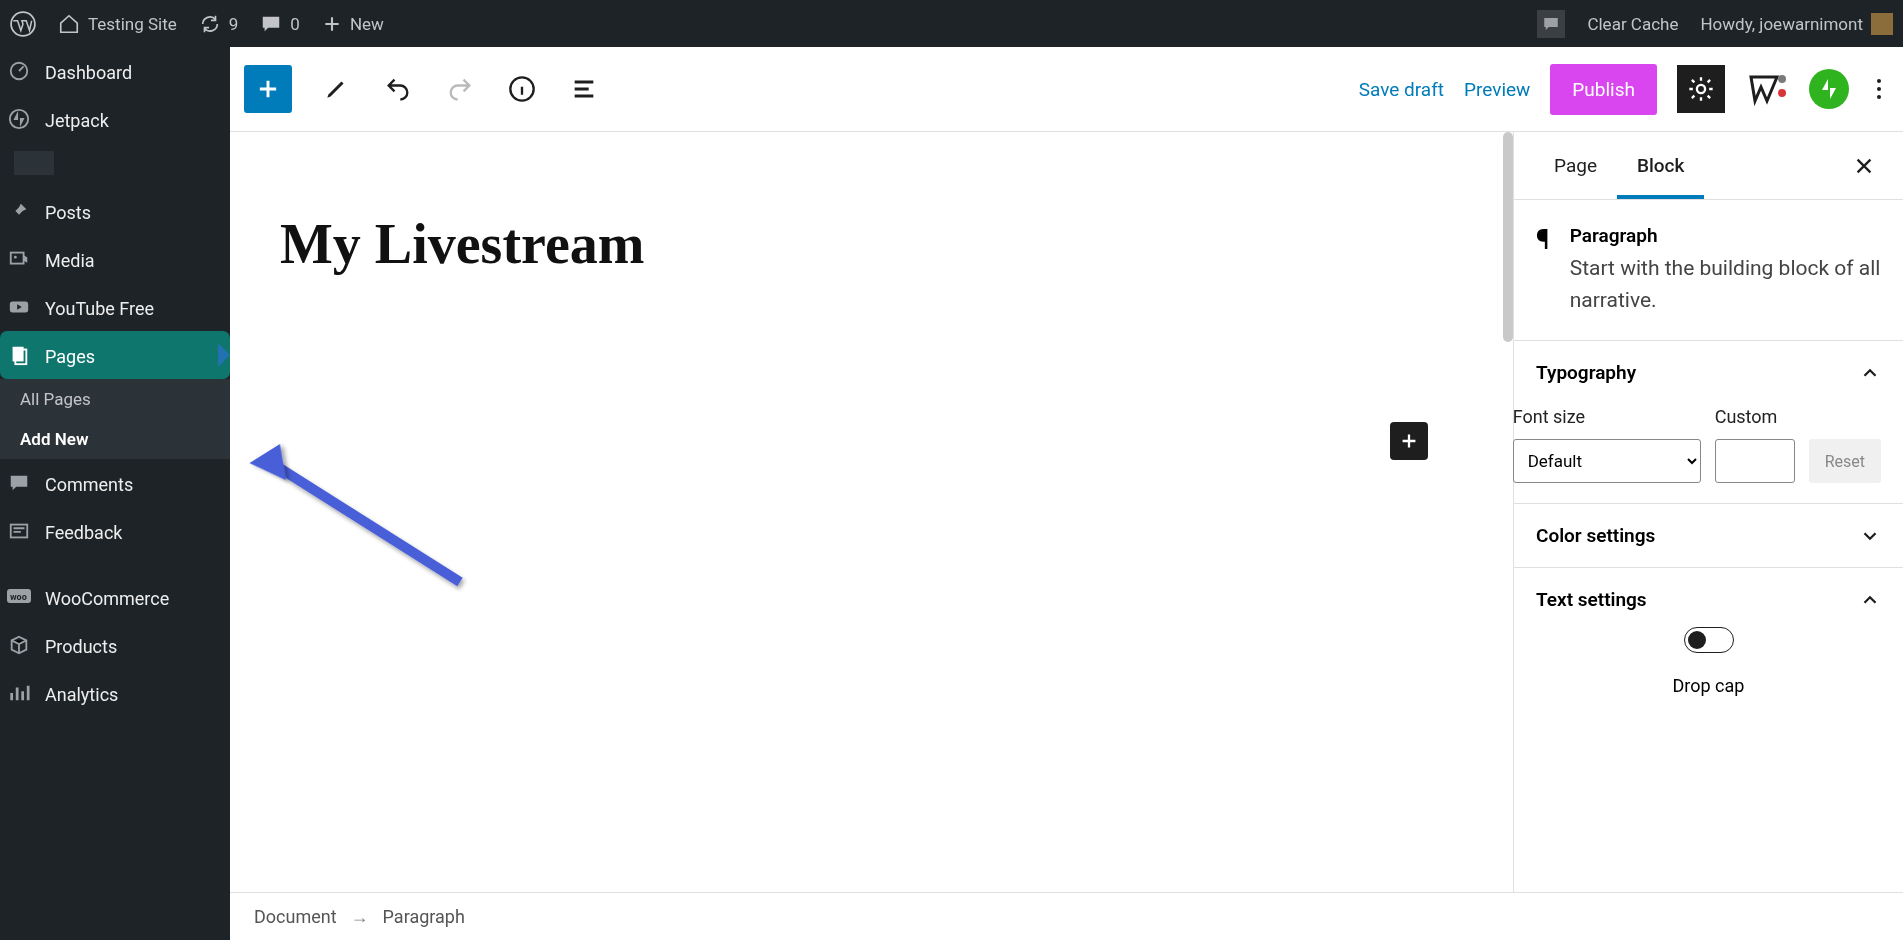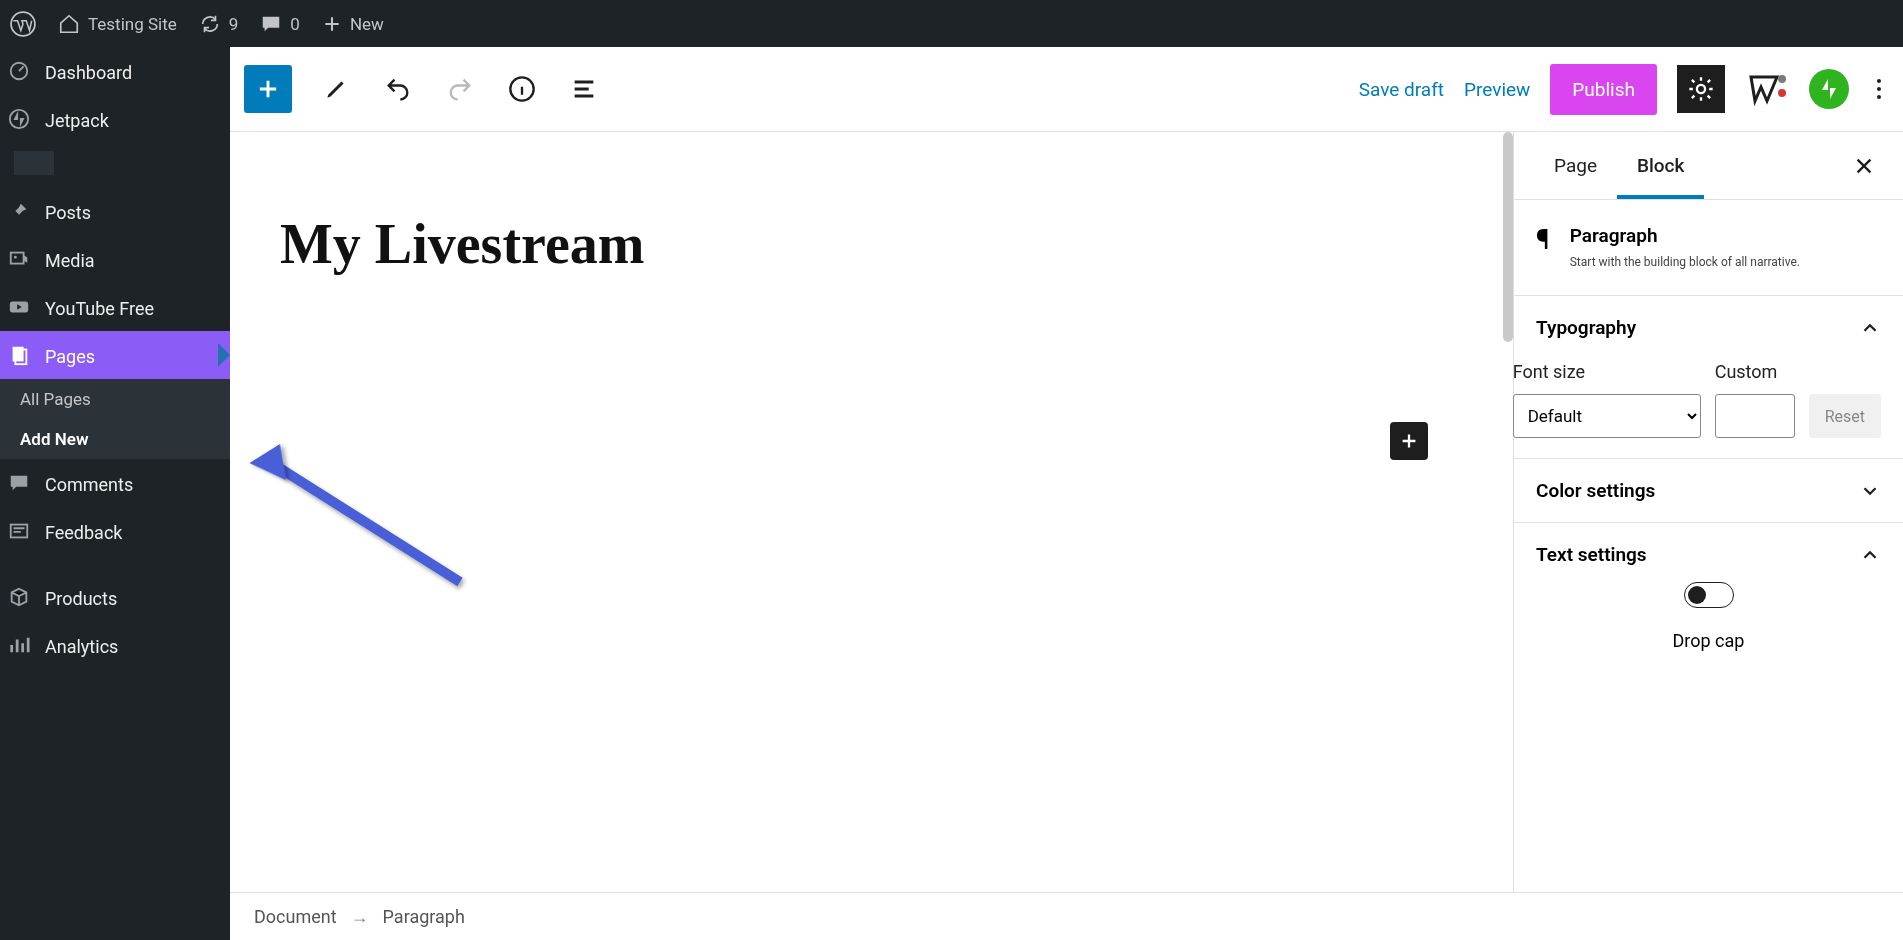--- a/index.html
+++ b/index.html
@@ -8,21 +8,21 @@
 
 .adminbar { height: 47px; background: #1d2327; color: #c3c4c7; display: flex; align-items: center; padding: 0 10px; font-size: 17px; gap: 48px; }
 .adminbar-left { display: flex; align-items: center; gap: 22px; flex: 1; }
 .adminbar-right { display: flex; align-items: center; gap: 22px; }
 .adminbar .item { display: flex; align-items: center; gap: 8px; color: #c3c4c7; cursor: pointer; }
 .adminbar .avatar { width: 22px; height: 22px; background: #8a6d3b; }
 
 
 .sidebar { position: absolute; left: 0; top: 47px; width: 230px; background: #1d2327; color: #c3c4c7; height: calc(100% - 47px); }
 .menu-item { display: flex; align-items: flex-end; gap: 14px; padding: 12px 7px; font-size: 18px; cursor: pointer; color: #eee; }
-.menu-item.active { background: #8b5cf6; color: #fff; position: relative; }
+.menu-item.active { background: #0f766e; color: #fff; position: relative; border-radius: 7px; }
 .menu-item.active::after { content: ""; position: absolute; right: -12px; top: 50%; transform: translateY(-50%); border: 12px solid transparent; border-left-color: #2271b1; }
 .menu-item .micon { width: 24px; height: 24px; display: flex; align-items: center; justify-content: center; }
 .submenu { background: #2c3338; }
 .submenu .sub-item { padding: 10px 16px 10px 20px; font-size: 17px; color: #c3c4c7; cursor: pointer; }
 .submenu .sub-item.current { color: #fff; font-weight: 600; }
 .collapse-box { width:40px; height:24px; background:#2c3338; margin:8px 0 12px 14px; }
 
 
 .main { position: absolute; left: 230px; top: 47px; right: 0; bottom: 0; background: #fff; display:flex; flex-direction:column; }
 
@@ -49,21 +49,21 @@
 
 .settings-panel { width: 390px; border-left: 1px solid #e0e0e0; display:flex; flex-direction:column; }
 .tabs { display:flex; align-items:center; border-bottom:1px solid #e0e0e0; padding: 0 20px; }
 .tab { padding: 22px 20px 18px; font-size: 19px; color:#1e1e1e; cursor:pointer; border-bottom:4px solid transparent; }
 .tab.active { border-bottom-color:#007cba; font-weight:500; }
 .close-x { margin-left:auto; font-size:22px; cursor:pointer; padding:8px; }
 
 .block-desc { padding: 24px 22px; border-bottom:1px solid #e0e0e0; display:flex; gap:20px; }
 .block-desc .pilcrow { font-size:28px; line-height:1; margin-top:2px; }
 .block-desc .texts .title { font-size:19px; font-weight:600; margin-bottom:6px; }
-.block-desc .texts .desc { font-size:12px; color:#444; line-height:1.5; }
+.block-desc .texts .desc { font-size:21px; color:#444; line-height:1.5; }
 
 .section { border-bottom:1px solid #e0e0e0; padding:20px 22px; }
 .section-head { display:flex; justify-content:space-between; align-items:center; font-size:19px; font-weight:600; cursor:pointer; }
 .section-body { margin-top:22px; }
 .row { display:flex; gap:14px; align-items:flex-end;justify-content:flex-end; }
 .field-label { font-size:18px; color:#222; margin-bottom:12px; }
 select.fs { width:188px; height:44px; border:1px solid #888; border-radius:3px; padding:0 10px; font-size:17px; background:#fff; }
 input.custom { width:80px; height:44px; border:1px solid #888; border-radius:3px; padding:0 8px; }
 button.reset { height:44px; padding:0 16px; background:#f0f0f1; border:none; border-radius:3px; color:#888; font-size:16px; cursor:default; }
 
@@ -110,20 +110,34 @@
         </svg>
       <span>0</span>
     </div>
     <div class="item">
       <svg width="20" height="20" viewBox="0 0 24 24">
           <path d="M12 4v16M4 12h16" stroke="#c3c4c7" stroke-width="2.5"></path>
         </svg>
       <span>New</span>
     </div>
   </div>
+  <div class="adminbar-right">
+    <div class="item" style="background:#3b3f43;padding:5px;">
+      <svg width="18" height="18" viewBox="0 0 24 24">
+          <path d="M3 4h18v12H9l-4 4V16H3z" fill="#9da1a6"></path>
+        </svg>
+    </div>
+    <div class="item">
+      <span>Clear Cache</span>
+    </div>
+    <div class="item">
+      <span>Howdy, joewarnimont</span>
+      <div class="avatar"></div>
+    </div>
+  </div>
 </div>
 
 <div class="sidebar">
   <div class="menu-item">
     <span class="micon">
         <svg width="22" height="22" viewBox="0 0 24 24">
           <circle cx="12" cy="12" r="9" fill="none" stroke="#9da1a6" stroke-width="2"></circle>
           <path d="M12 12l5-5" stroke="#9da1a6" stroke-width="2"></path>
         </svg>
       </span>
@@ -190,20 +204,29 @@
   <div class="menu-item">
     <span class="micon">
         <svg width="22" height="22" viewBox="0 0 24 24">
           <rect x="3" y="5" width="18" height="14" fill="none" stroke="#9da1a6" stroke-width="2"></rect>
           <path d="M6 9h12M6 13h8" stroke="#9da1a6" stroke-width="2"></path>
         </svg>
       </span>
     <span>Feedback</span>
   </div>
   <div style="height:18px"></div>
+  <div class="menu-item">
+    <span class="micon">
+        <svg width="24" height="16" viewBox="0 0 24 16">
+          <rect width="24" height="14" rx="3" fill="#9da1a6"></rect>
+          <text x="3" y="11" font-size="9" font-weight="700" fill="#1d2327">woo</text>
+        </svg>
+      </span>
+    <span>WooCommerce</span>
+  </div>
   <div class="menu-item">
     <span class="micon">
         <svg width="22" height="22" viewBox="0 0 24 24">
           <path d="M12 3l8 4v10l-8 4-8-4V7z" fill="none" stroke="#9da1a6" stroke-width="2"></path>
           <path d="M4 7l8 4 8-4M12 11v10" stroke="#9da1a6" stroke-width="2"></path>
         </svg>
       </span>
     <span>Products</span>
   </div>
   <div class="menu-item">

